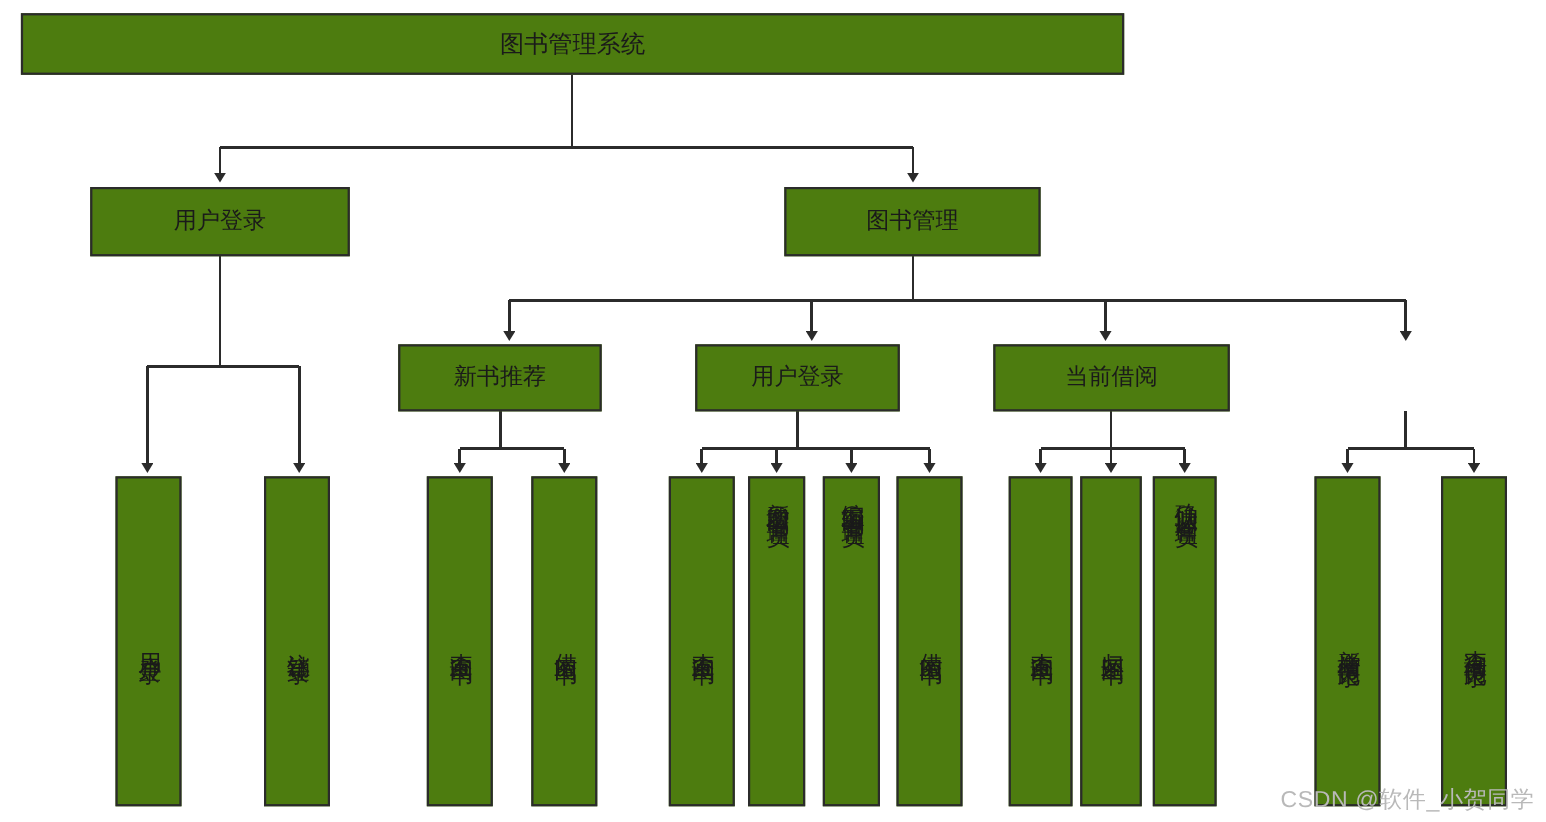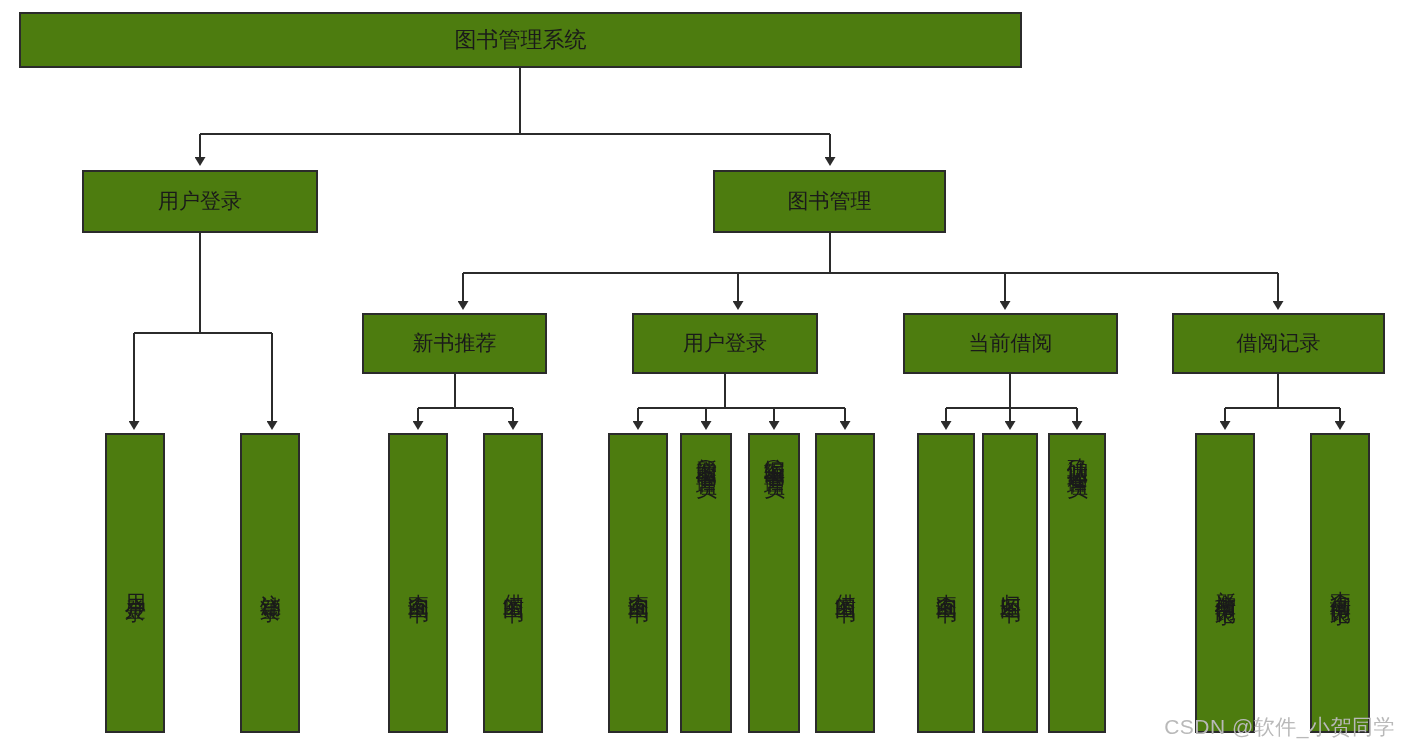--- a/index.html
+++ b/index.html
@@ -138,23 +138,20 @@
 
   <div class="node horiz" style="left:362px; top:313px; width:185px; height:61px;">
     <span class="label">新书推荐</span>
   </div>
   <div class="node horiz" style="left:632px; top:313px; width:186px; height:61px;">
     <span class="label">用户登录</span>
   </div>
   <div class="node horiz" style="left:903px; top:313px; width:215px; height:61px;text-align:right;">
     <span class="label">当前借阅</span>
   </div>
-  <div class="node horiz" style="left:1172px; top:313px; width:213px; height:61px;">
-    <span class="label">借阅记录</span>
-  </div>
 
   <div class="node leaf" style="left:105px; top:433px; width:60px; height:300px;">
     <span class="label">用户登录</span>
   </div>
   <div class="node leaf" style="left:240px; top:433px; width:60px; height:300px;">
     <span class="label">注销登录</span>
   </div>
   <div class="node leaf" style="left:388px; top:433px; width:60px; height:300px;">
     <span class="label">查询图书</span>
   </div>

